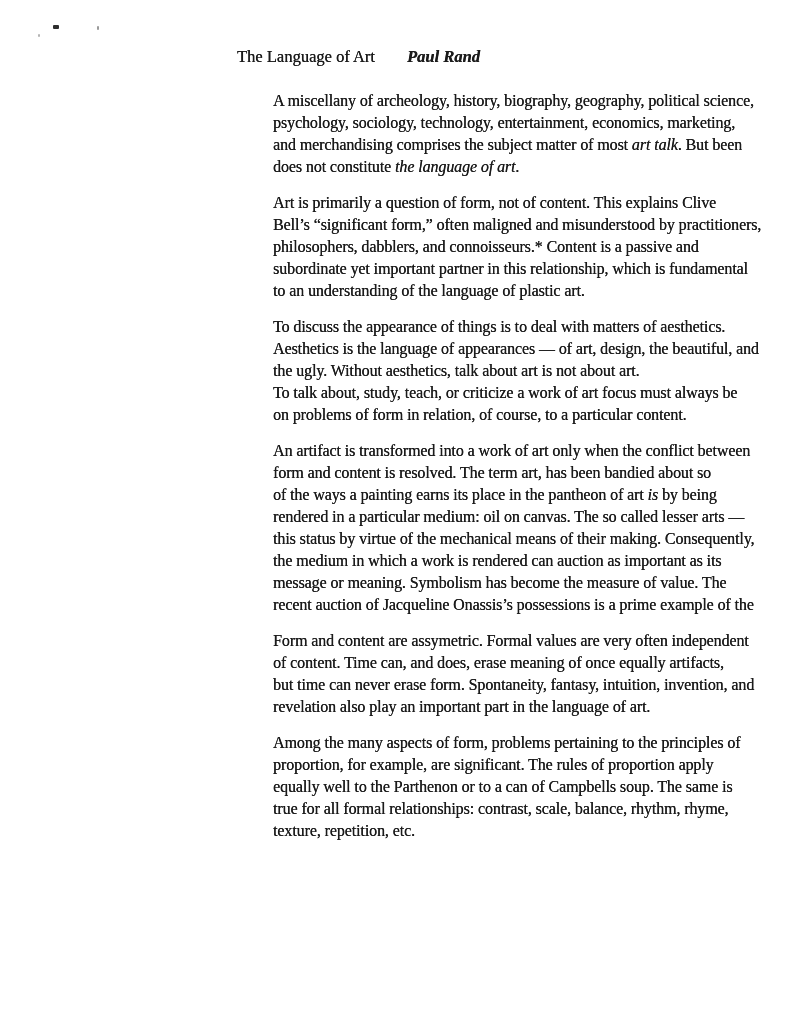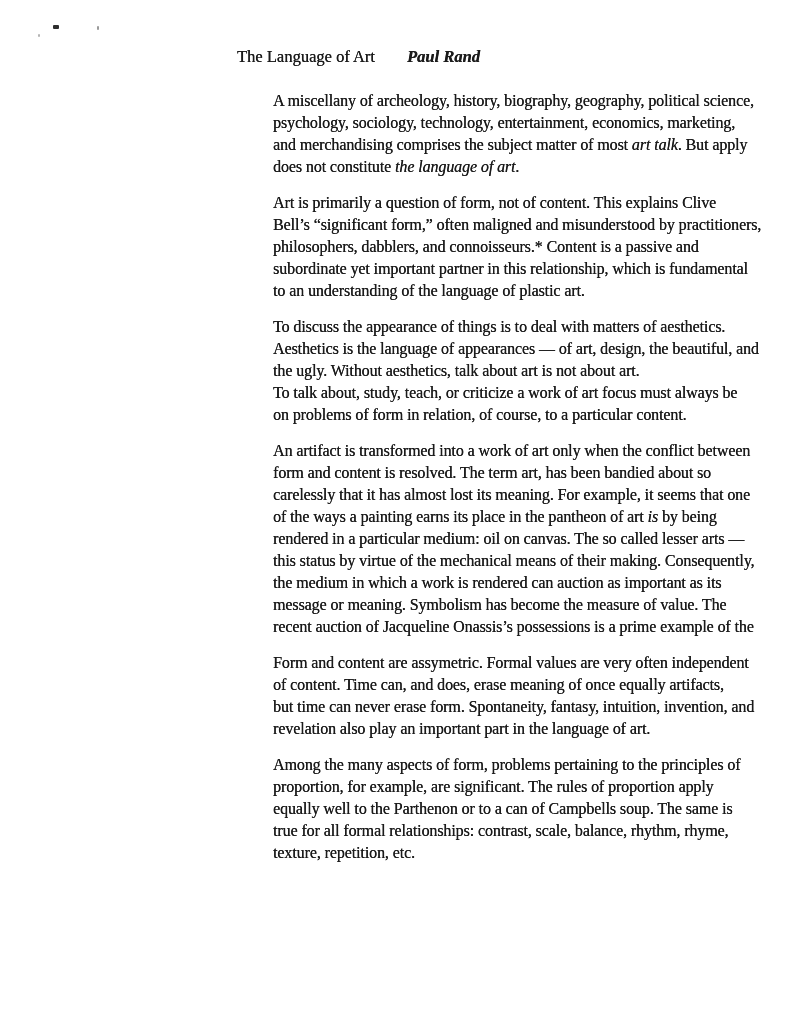--- a/index.html
+++ b/index.html
@@ -72,41 +72,40 @@
   <div class="content">
     <header class="doc-header">
       <span class="doc-title">The Language of Art</span>
       <span class="doc-author">Paul Rand</span>
     </header>
 
     <main class="doc-body">
         <p class="para">
           <span class="line"><span>A miscellany of archeology, history, biography, geography, political science,</span></span>
           <span class="line"><span>psychology, sociology, technology, entertainment, economics, marketing,</span></span>
-          <span class="line"><span>and merchandising comprises the subject matter of most </span><em>art talk</em><span>. But apply</span></span>
+          <span class="line"><span>and merchandising comprises the subject matter of most </span><em>art talk</em><span>. But been</span></span>
           <span class="line"><span>does not constitute </span><em>the language of art</em><span>.</span></span>
         </p>
         <p class="para">
           <span class="line"><span>Art is primarily a question of form, not of content. This explains Clive</span></span>
           <span class="line"><span>Bell’s “significant form,” often maligned and misunderstood by practitioners,</span></span>
           <span class="line"><span>philosophers, dabblers, and connoisseurs.* Content is a passive and</span></span>
           <span class="line"><span>subordinate yet important partner in this relationship, which is fundamental</span></span>
           <span class="line"><span>to an understanding of the language of plastic art.</span></span>
         </p>
         <p class="para">
           <span class="line"><span>To discuss the appearance of things is to deal with matters of aesthetics.</span></span>
           <span class="line"><span>Aesthetics is the language of appearances — of art, design, the beautiful, and</span></span>
           <span class="line"><span>the ugly. Without aesthetics, talk about art is not about art.</span></span>
           <span class="line"><span>To talk about, study, teach, or criticize a work of art focus must always be</span></span>
           <span class="line"><span>on problems of form in relation, of course, to a particular content.</span></span>
         </p>
         <p class="para">
           <span class="line"><span>An artifact is transformed into a work of art only when the conflict between</span></span>
           <span class="line"><span>form and content is resolved. The term art, has been bandied about so</span></span>
-          <span class="line"><span>carelessly that it has almost lost its meaning. For example, it seems that one</span></span>
           <span class="line"><span>of the ways a painting earns its place in the pantheon of art </span><em>is</em><span> by being</span></span>
           <span class="line"><span>rendered in a particular medium: oil on canvas. The so called lesser arts —</span></span>
           <span class="line"><span>this status by virtue of the mechanical means of their making. Consequently,</span></span>
           <span class="line"><span>the medium in which a work is rendered can auction as important as its</span></span>
           <span class="line"><span>message or meaning. Symbolism has become the measure of value. The</span></span>
           <span class="line"><span>recent auction of Jacqueline Onassis’s possessions is a prime example of the</span></span>
         </p>
         <p class="para">
           <span class="line"><span>Form and content are assymetric. Formal values are very often independent</span></span>
           <span class="line"><span>of content. Time can, and does, erase meaning of once equally artifacts,</span></span>

